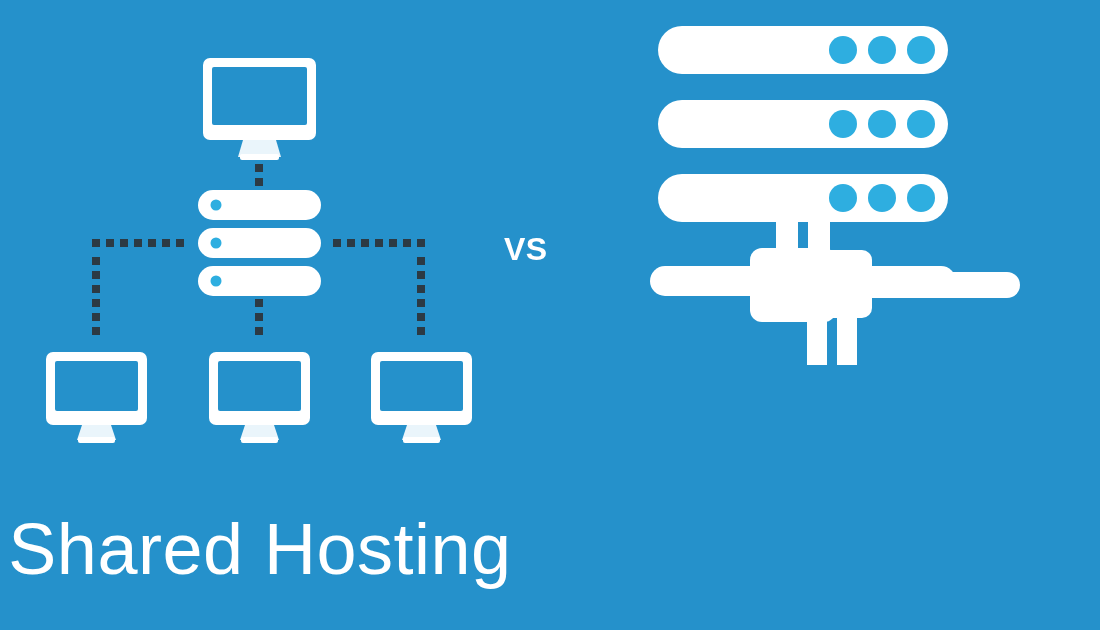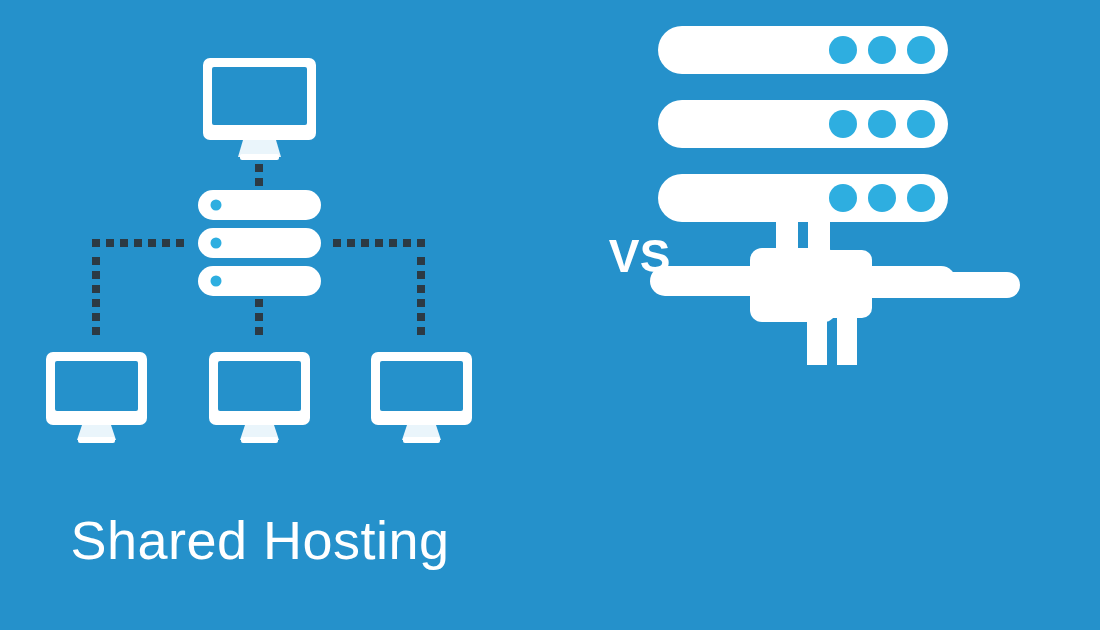--- a/index.html
+++ b/index.html
@@ -33,38 +33,38 @@
     height: 470px;
   }
   .caption {
     position: absolute;
     left: 0;
     width: 100%;
     text-align: center;
     color: #ffffff;
     font-family: "Liberation Sans", sans-serif;
     font-weight: 400;
-    font-size: 54px;
+    font-size: 72px;
     letter-spacing: 0.5px;
     line-height: 1;
     white-space: nowrap;
   }
   #shared-caption { top: 513px; }
   #vps-caption    { top: 513px; }
 
   #vs-badge {
     position: absolute;
-    left: 551px;
+    left: 504px;
     top: 233px;
     width: 120px;
-    text-align: right;
+    text-align: left;
     color: #ffffff;
     font-family: "Liberation Sans", sans-serif;
     font-weight: bold;
-    font-size: 46px;
+    font-size: 32px;
     letter-spacing: 0.5px;
     line-height: 1;
   }
 
   svg { display: block; }
 </style>
 </head>
 <body style="background: rgb(37, 145, 203);">
 
 <div id="infographic" style="background: rgb(37, 145, 203);">

